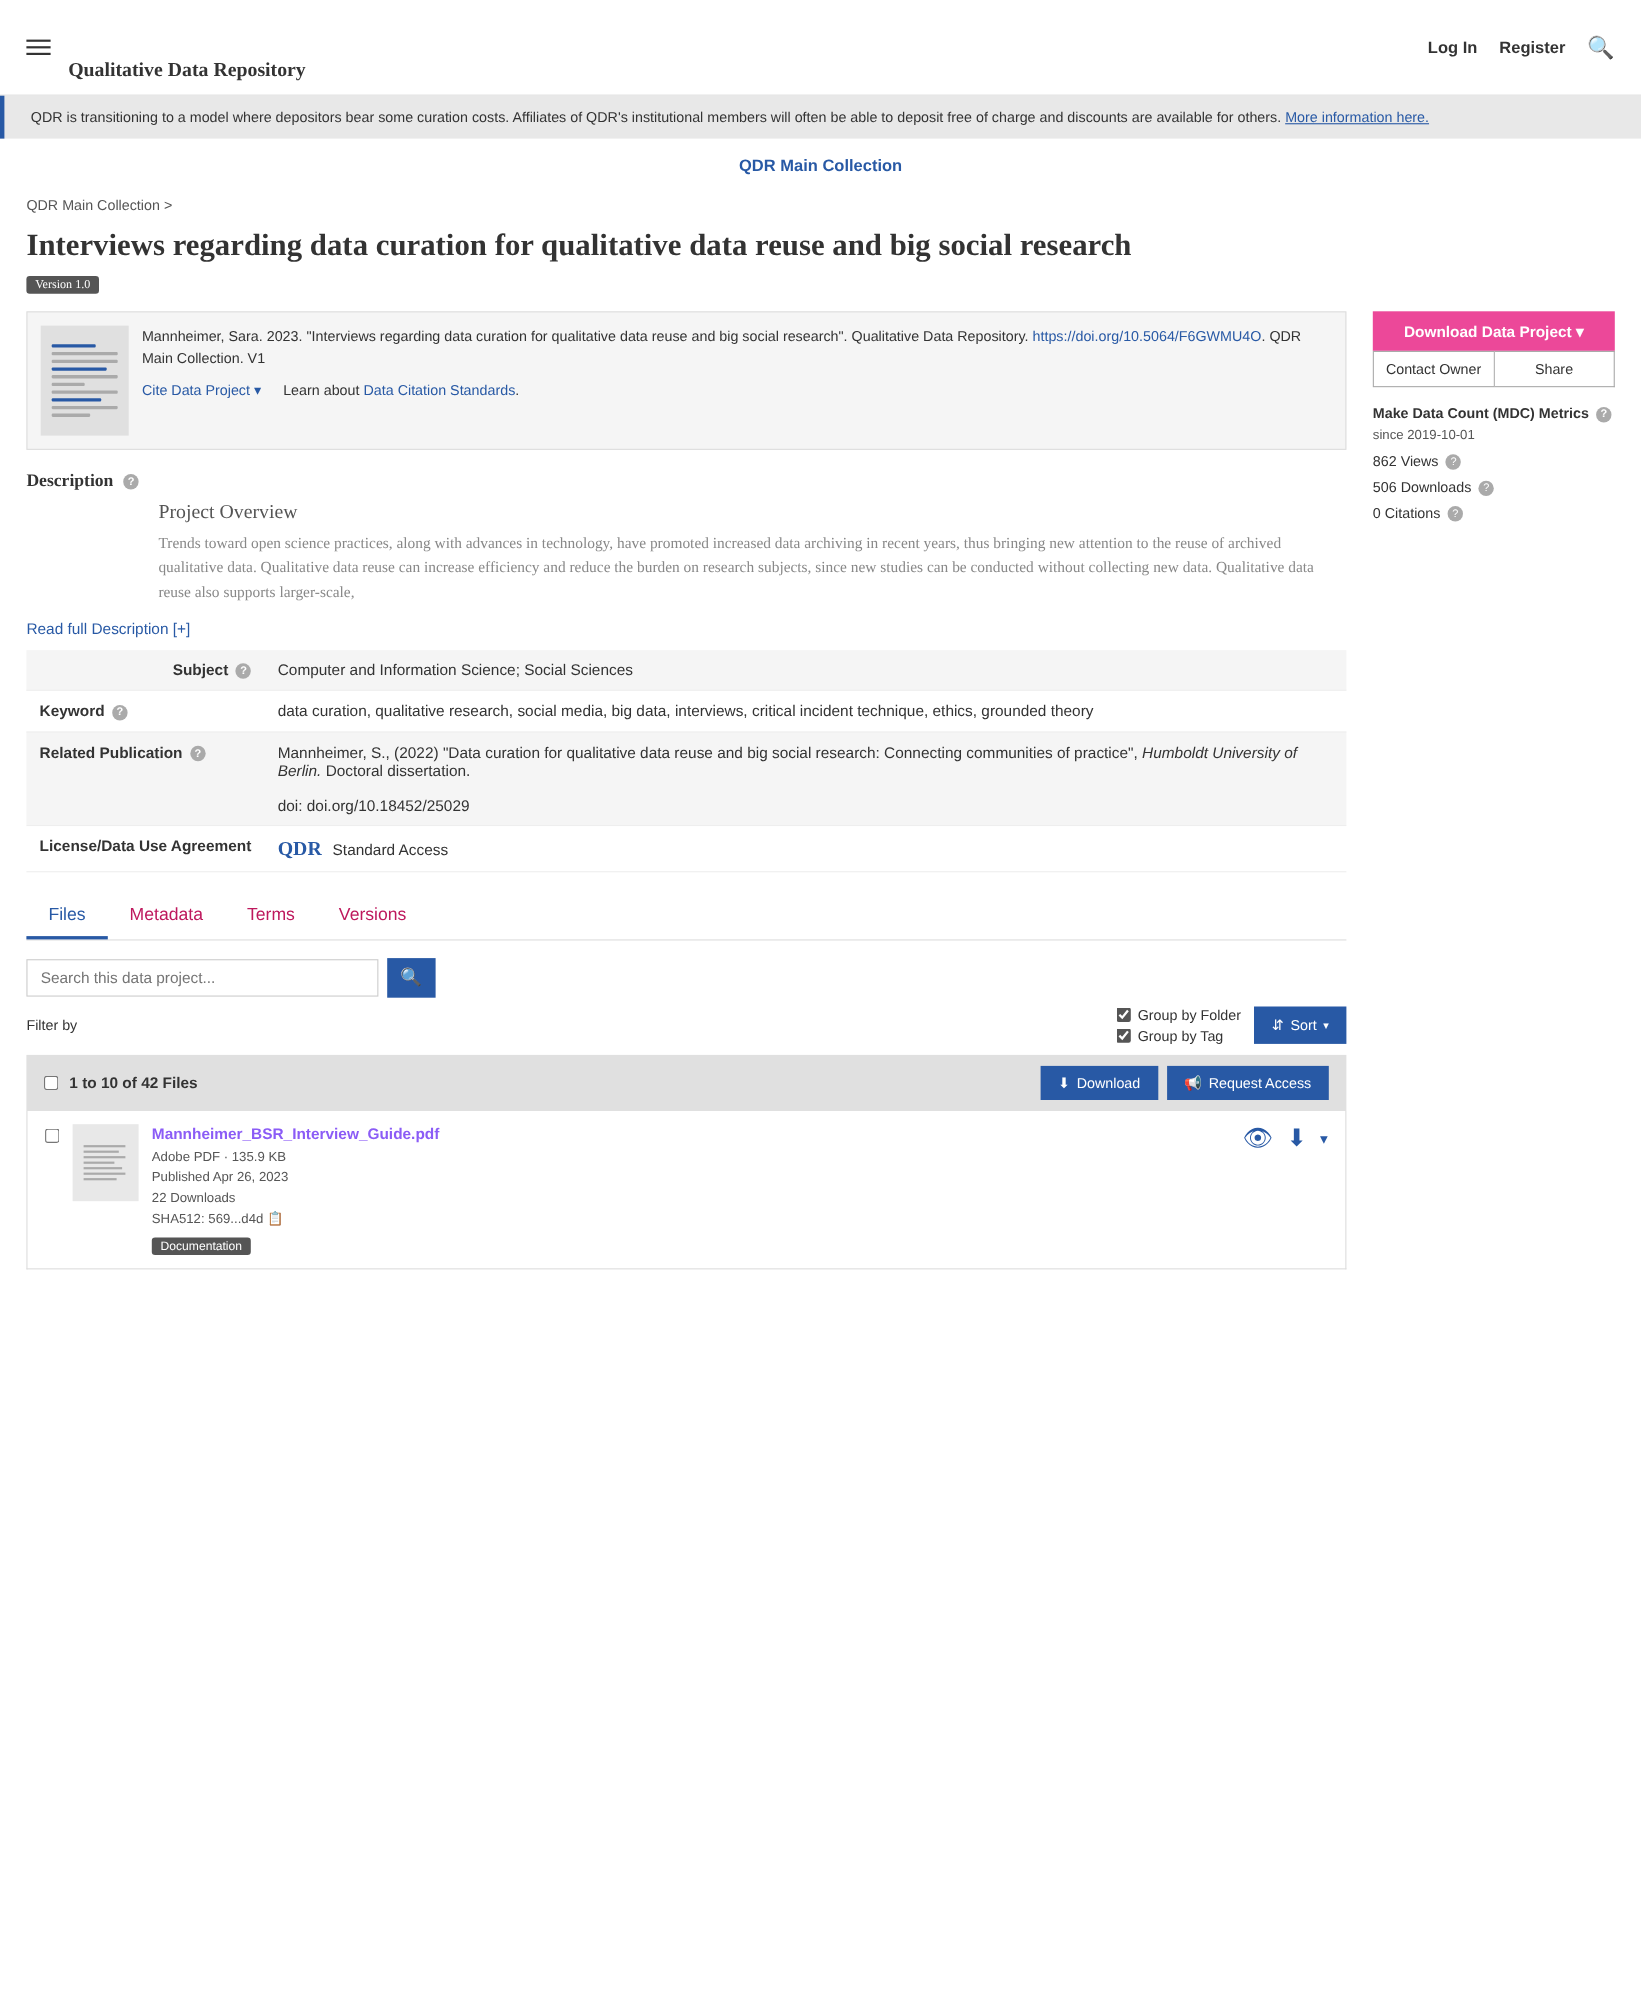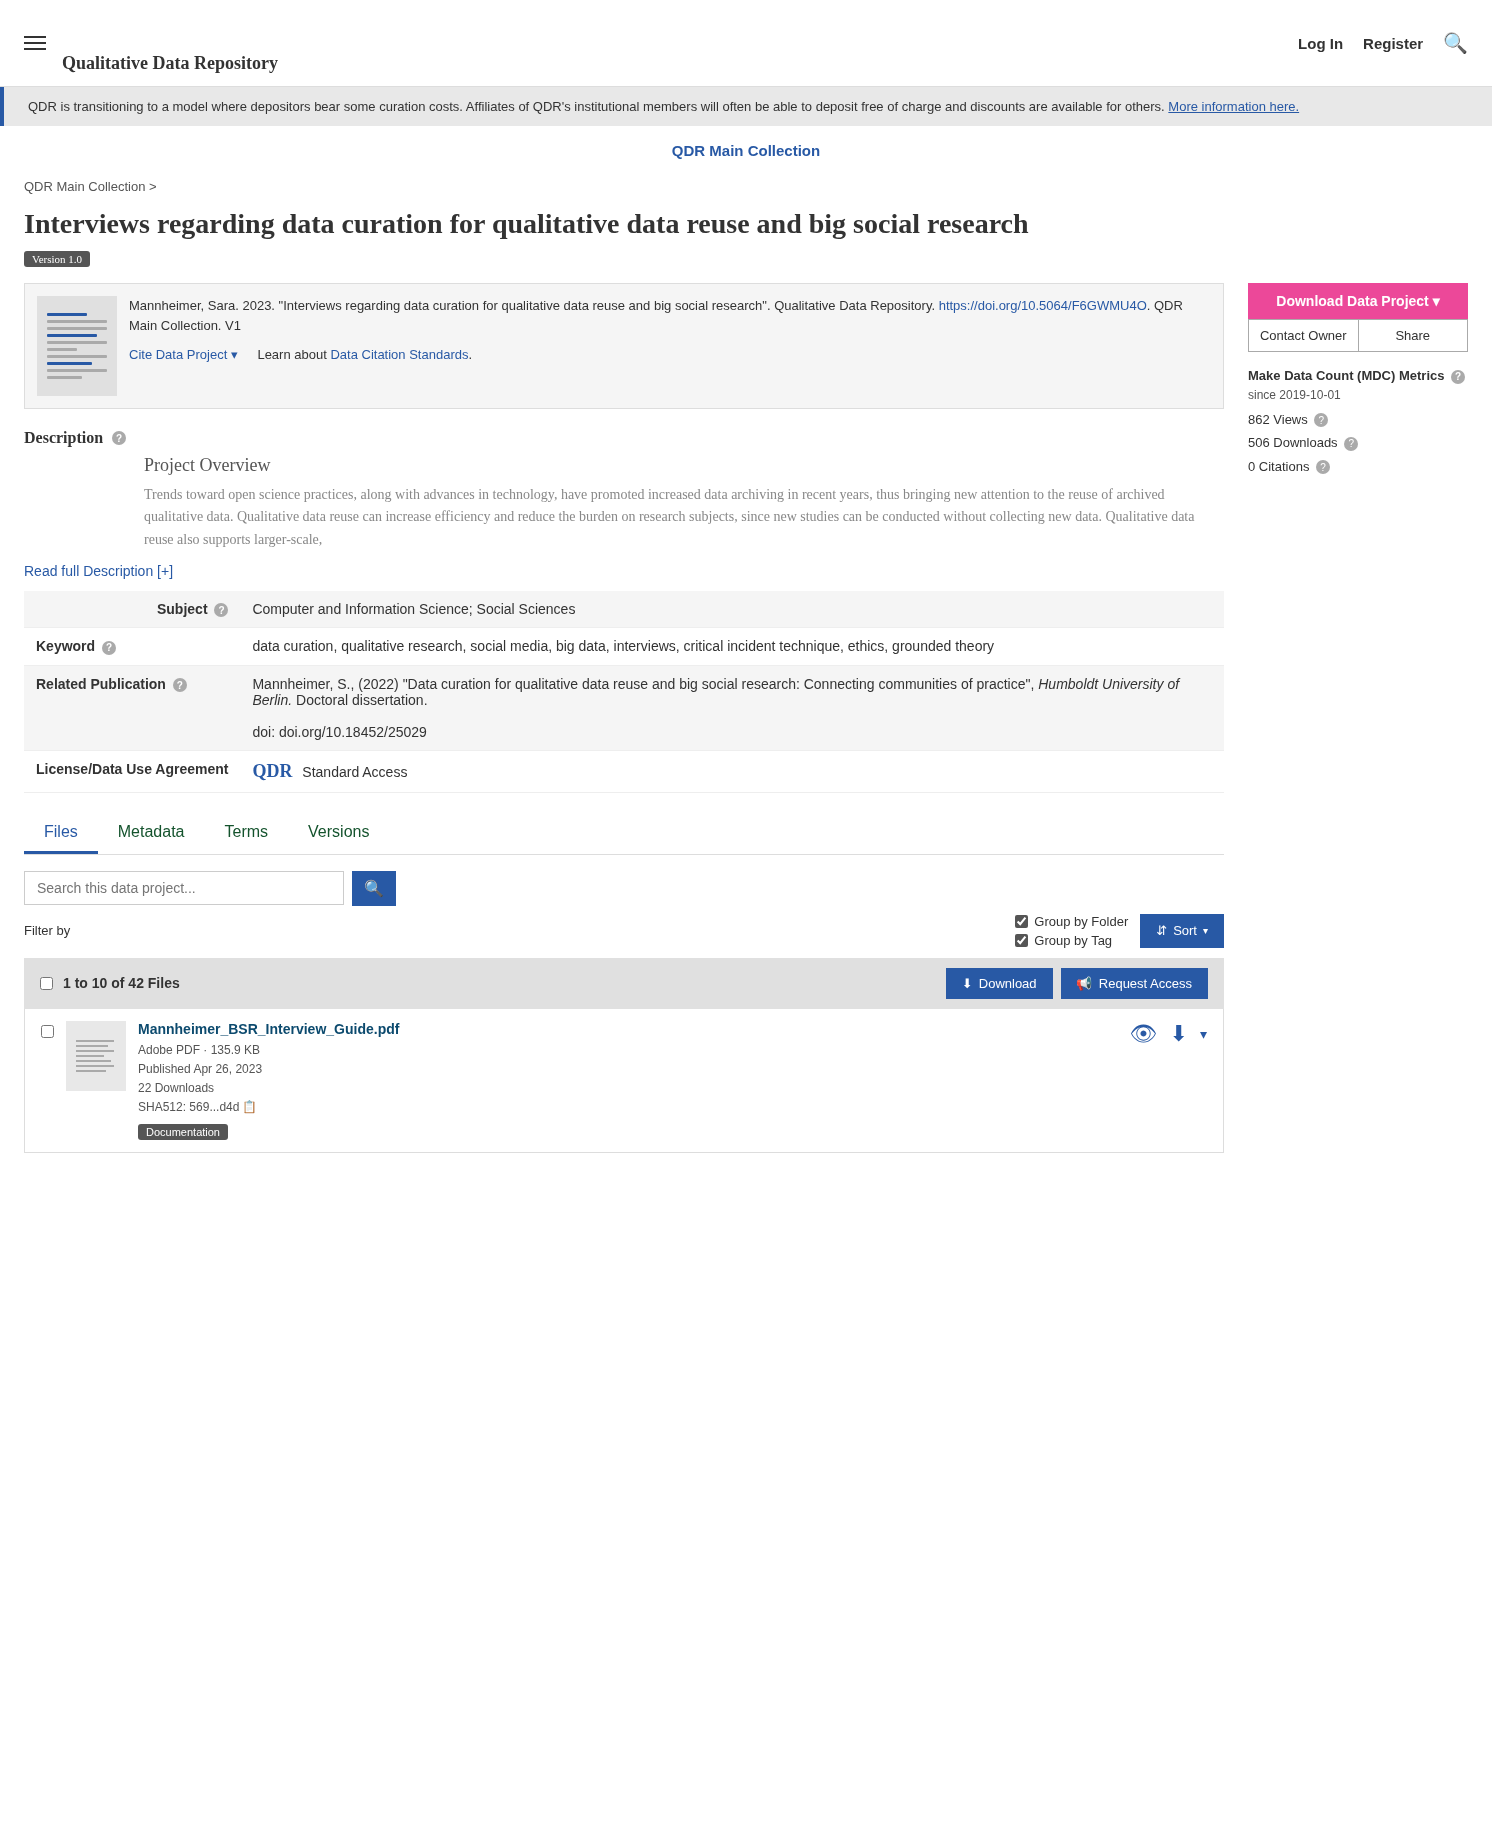--- a/index.html
+++ b/index.html
@@ -114,21 +114,21 @@
     .meta-table tr:nth-child(odd) td { background: #f5f5f5; }
     .meta-table .label-cell { font-weight: bold; width: 180px; white-space: nowrap; }
 
     
     .qdr-logo { color: #2859a5; font-weight: bold; font-size: 18px; font-family: 'Georgia', serif; margin-right: 6px; }
 
     
     .tabs { display: flex; gap: 0; border-bottom: 1px solid #ddd; margin: 20px 0 0; }
     .tab {
       padding: 10px 20px; cursor: pointer; font-size: 16px;
-      font-family: 'Arial', sans-serif; color: #14532d; border-bottom: 3px solid transparent;
+      font-family: 'Arial', sans-serif; color: #be185d; border-bottom: 3px solid transparent;
       text-decoration: none;
     }
     .tab.active { color: #2859a5; border-bottom: 3px solid #2859a5; font-weight: normal; }
 
     
     .files-section { padding: 16px 0; }
     .search-row { display: flex; align-items: center; gap: 8px; margin-bottom: 8px; }
     .search-input {
       flex: 1; max-width: 320px; padding: 8px 12px; border: 1px solid #ccc;
       font-size: 14px; font-family: 'Arial', sans-serif;
@@ -176,21 +176,21 @@
       font-family: 'Arial', sans-serif; background: #fff;
     }
     .file-checkbox { margin-top: 4px; }
     .file-thumb {
       width: 60px; height: 70px; background: #e8e8e8;
       display: flex; align-items: center; justify-content: center; flex-shrink: 0;
     }
     .file-thumb-lines { width: 40px; }
     .file-thumb-line { height: 2px; background: #aaa; margin: 3px 0; }
     .file-info { flex: 1; }
-    .file-name { color: #0c4a6e; font-size: 14px; font-weight: bold; cursor: pointer; }
+    .file-name { color: #8b5cf6; font-size: 14px; font-weight: bold; cursor: pointer; }
     .file-meta { font-size: 12px; color: #555; margin-top: 4px; line-height: 1.6; }
     .file-tag {
       display: inline-block; background: #555; color: #fff;
       font-size: 11px; padding: 2px 8px; border-radius: 3px; margin-top: 6px;
     }
     .file-actions {
       display: flex; align-items: center; gap: 12px; flex-shrink: 0;
     }
     .eye-icon { color: #2859a5; font-size: 22px; cursor: pointer; }
     .download-icon { color: #2859a5; font-size: 22px; cursor: pointer; }

